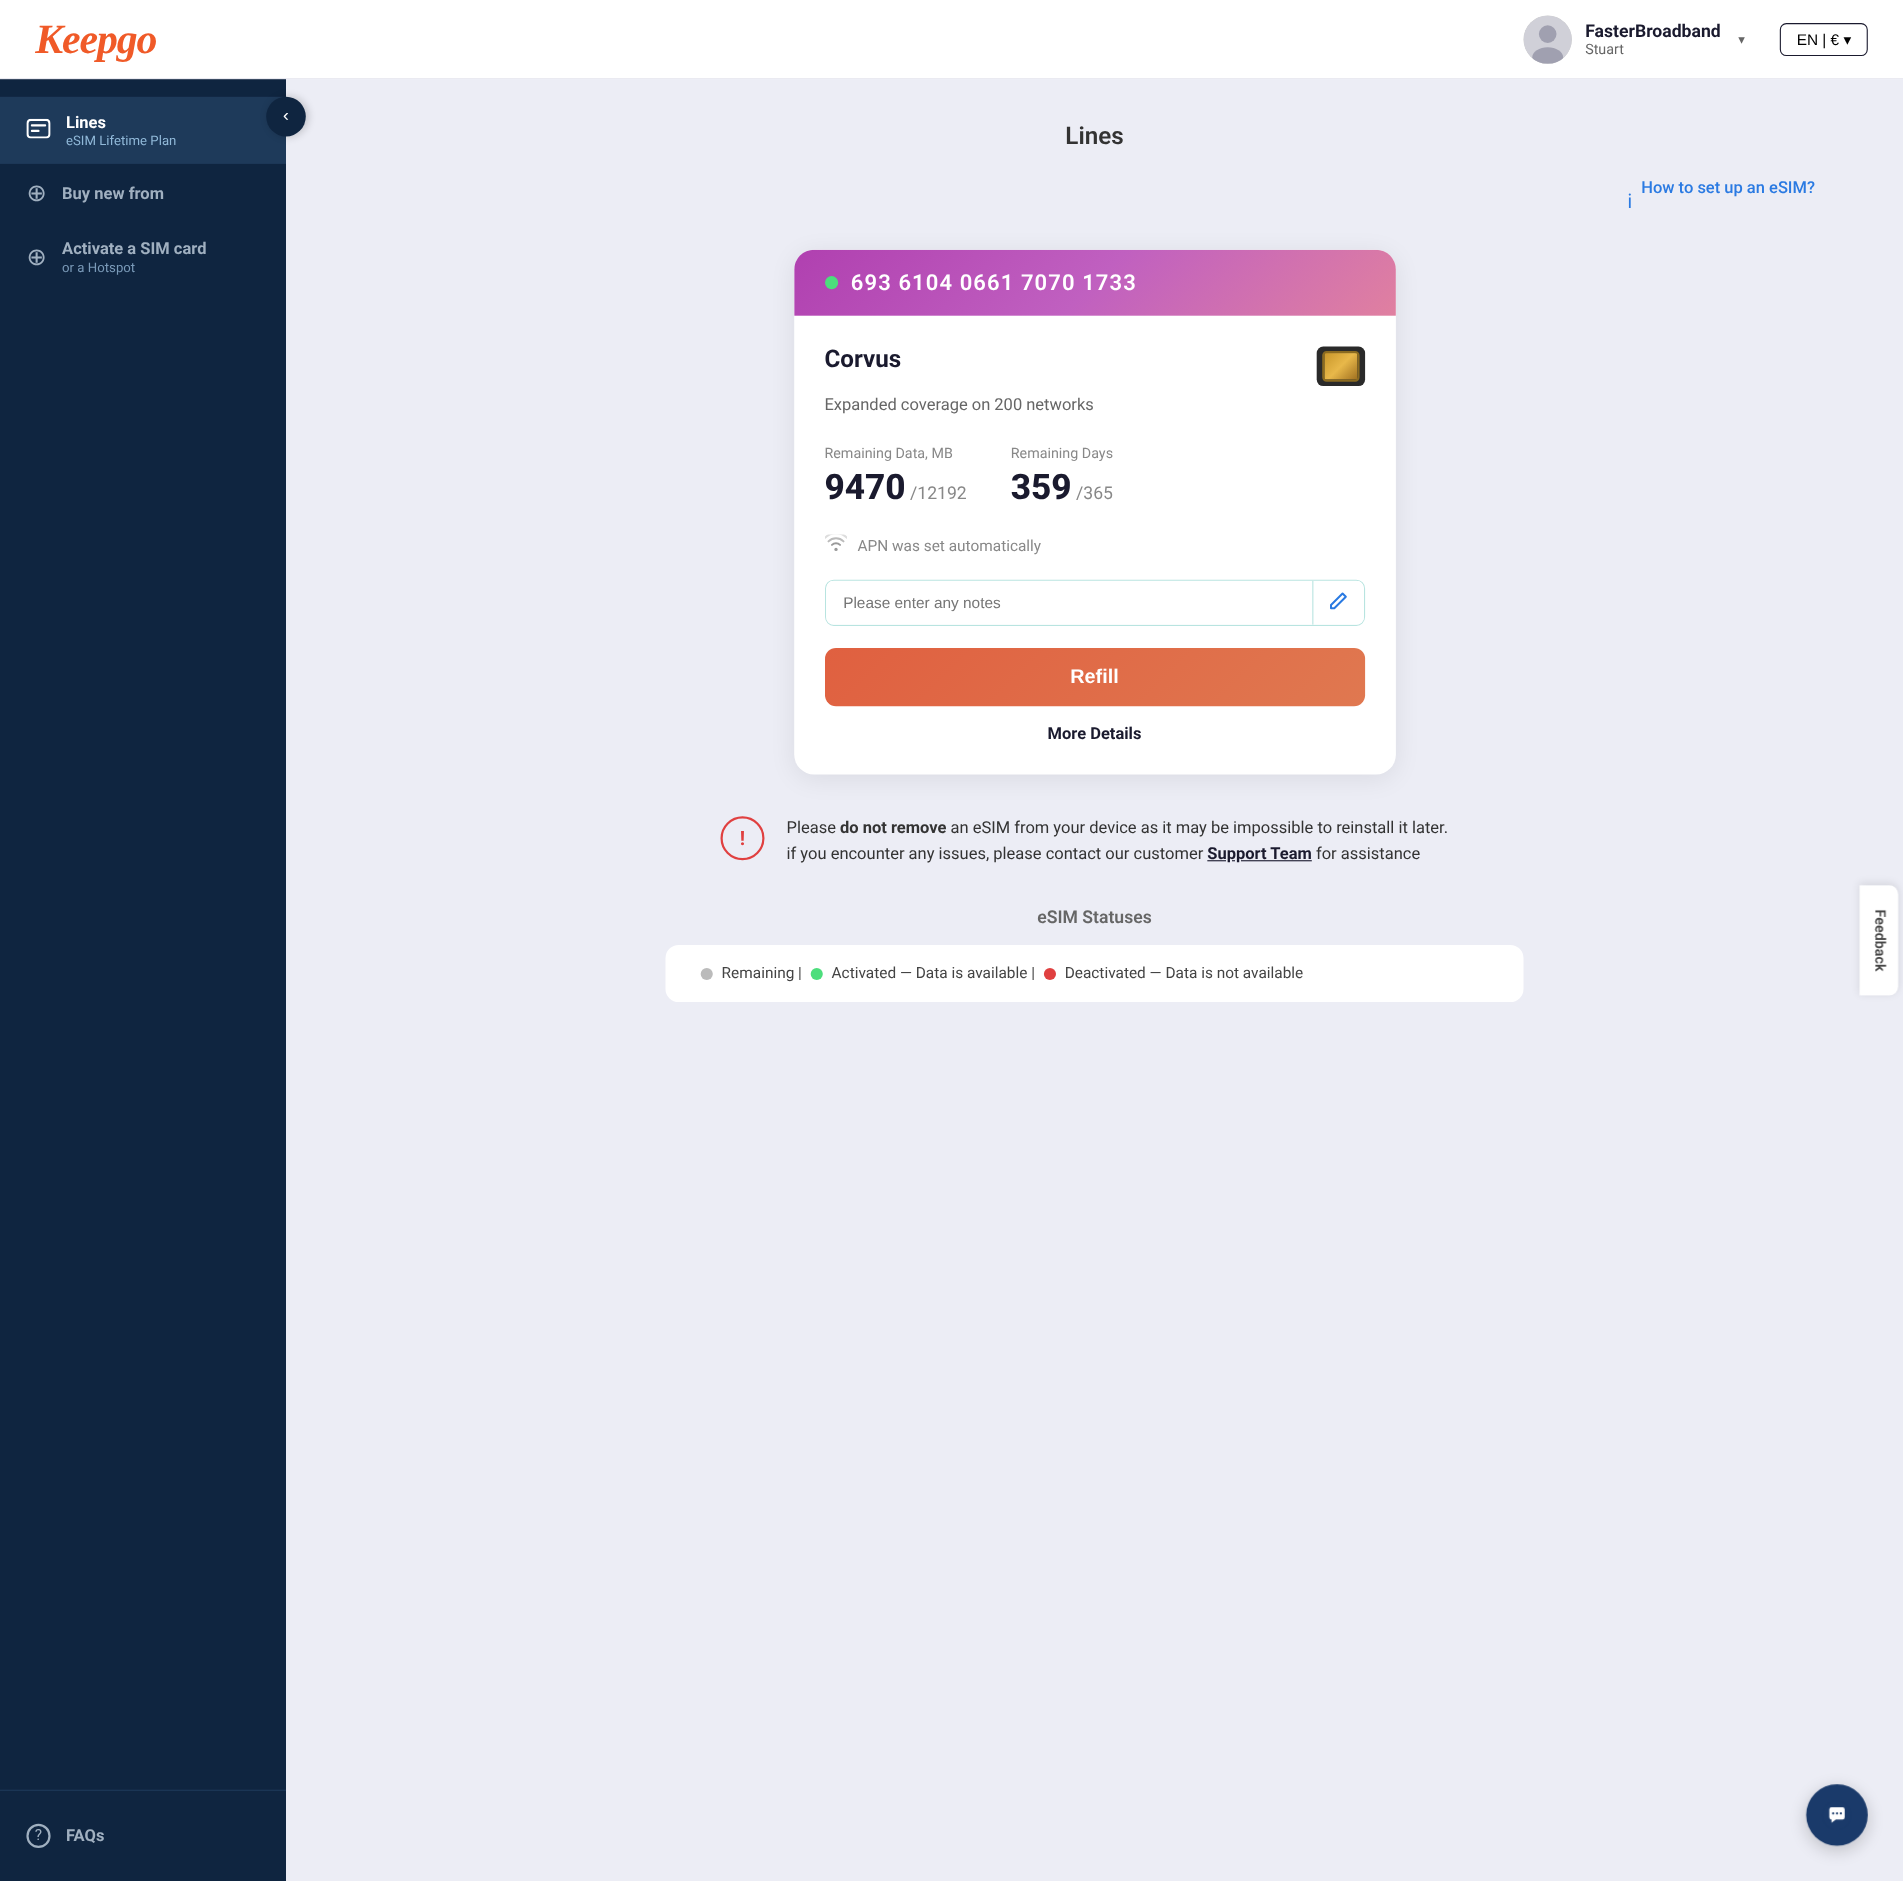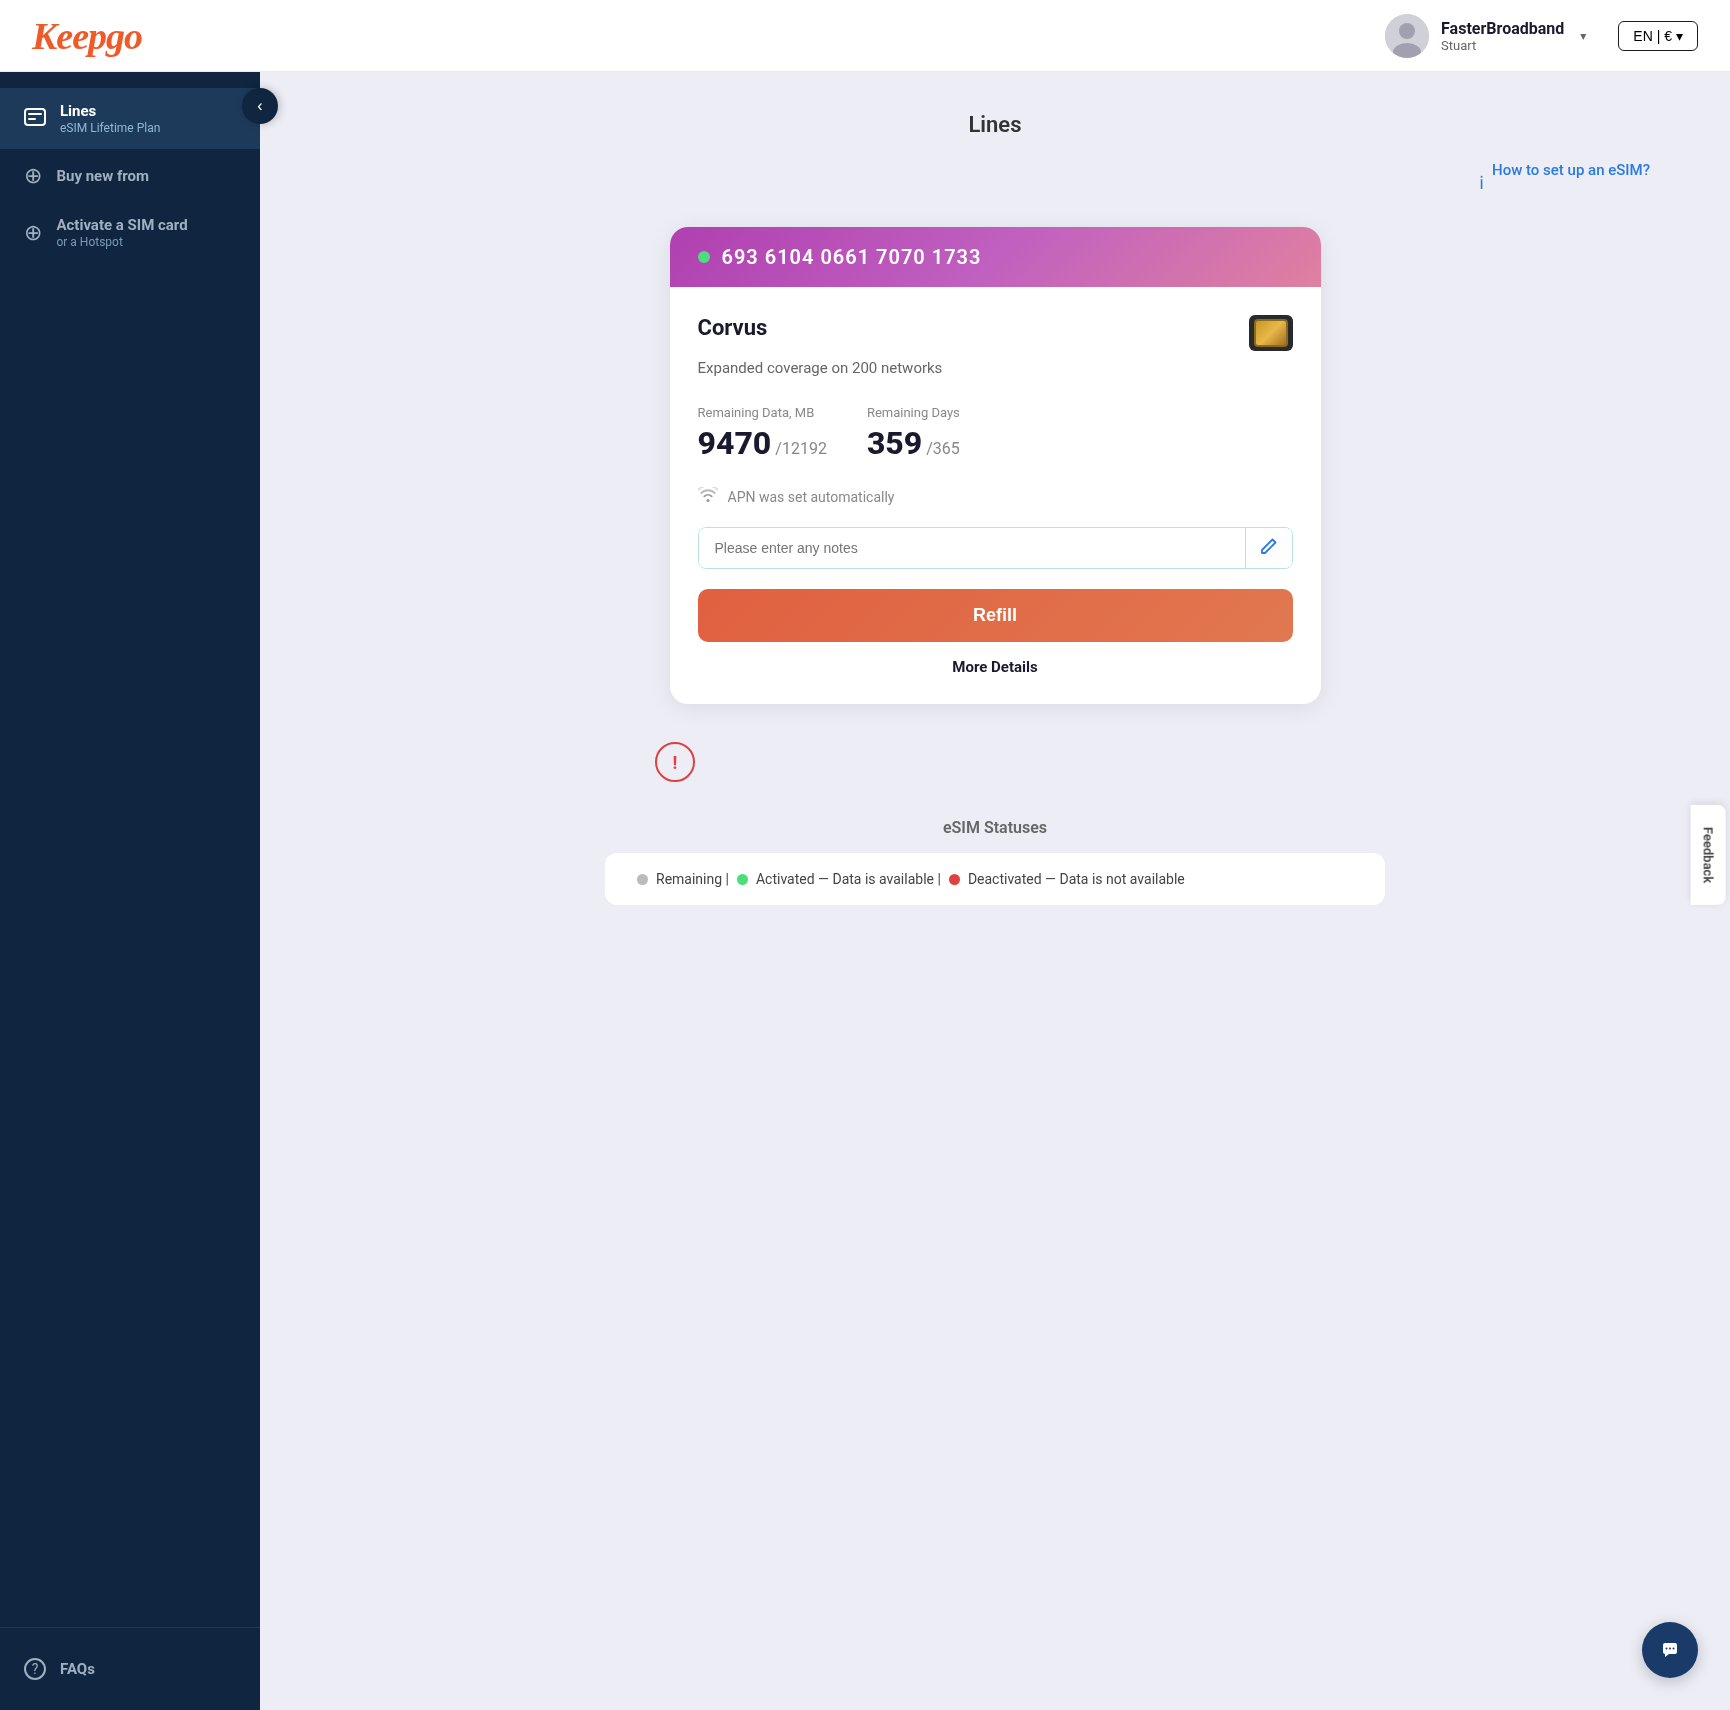--- a/index.html
+++ b/index.html
@@ -74,21 +74,21 @@
       display: flex; justify-content: flex-end; align-items: center;
       gap: 8px; margin-bottom: 24px;
     }
     .how-to-link a {
       color: #2a7ae2; font-size: 15px; text-decoration: none; font-weight: 500;
     }
     .info-icon { color: #2a7ae2; font-size: 18px; }
 
     
     .esim-card {
-      background: #fff; border-radius: 18px; width: 651px; margin: 0 auto;
+      background: #fff; border-radius: 18px; width: 547px; margin: 0 auto;
       box-shadow: 0 4px 24px rgba(0,0,0,0.08); overflow: hidden;
     }
     .card-header {
       background: linear-gradient(135deg, #b040b0 0%, #c060c0 50%, #e080a0 100%);
       padding: 18px 28px; display: flex; align-items: center; gap: 12px;
     }
     .active-dot { width: 12px; height: 12px; background: #4cde7c; border-radius: 50%; flex-shrink: 0; }
     .card-number { color: #fff; font-size: 20px; font-weight: 600; letter-spacing: 1px; }
     .card-body { padding: 28px 28px; }
 
@@ -316,20 +316,25 @@
         </div>
 
 
         <button class="refill-btn">Refill</button>
         <a href="#" class="more-details">More Details</a>
       </div>
     </div>
 
     <div class="warning-section">
       <div class="warning-icon">!</div>
+      <div class="warning-text">
+        <span>Please <strong>do not remove</strong> an eSIM from your device as it may be impossible to reinstall it later.</span>
+        <br>
+        <span>if you encounter any issues, please contact our customer <span class="support-link">Support Team</span> for assistance</span>
+      </div>
     </div>
 
     <h2 class="status-title">eSIM Statuses</h2>
     <div class="status-bar">
       <span class="status-dot dot-grey"></span>
       <span>Remaining |</span>
       <span class="status-dot dot-green"></span>
       <span>Activated — Data is available |</span>
       <span class="status-dot dot-red"></span>
       <span>Deactivated — Data is not available</span>

